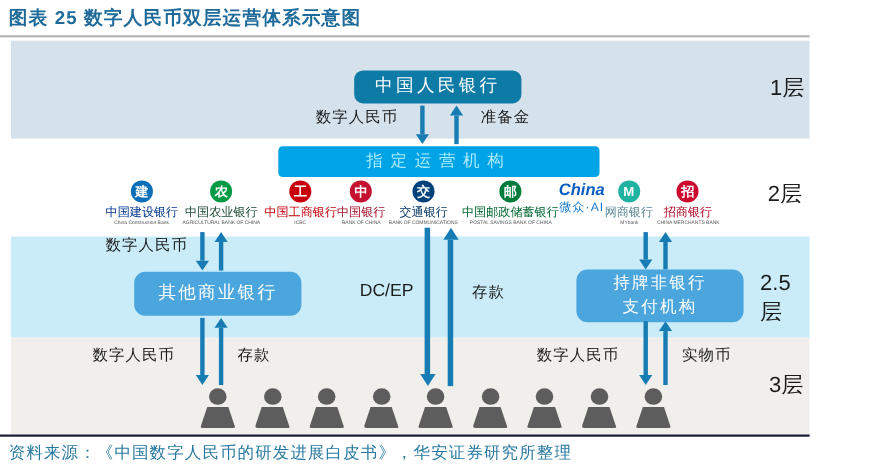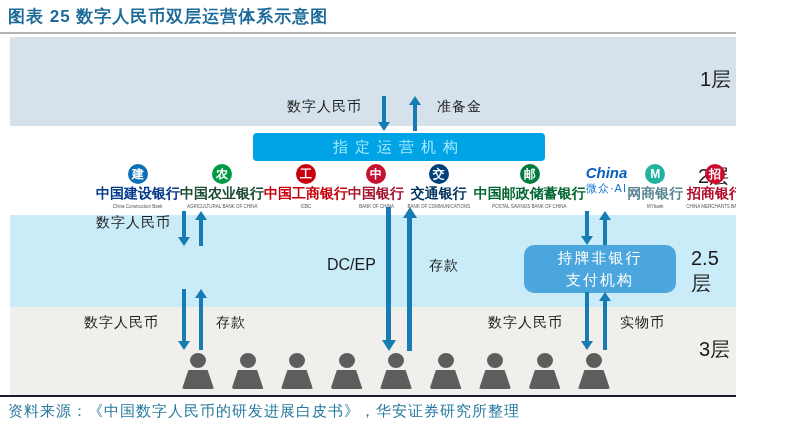--- a/index.html
+++ b/index.html
@@ -48,21 +48,21 @@
   
   .flow-label { font-size:14px; color:#1c1c1c; letter-spacing:1px; white-space:nowrap; }
   .flow-label.big { font-size:16px; letter-spacing:0; }
 
   
   #bank-row { left:96px; top:164px; width:505px; height:48px; display:flex;
               justify-content:space-between; align-items:flex-start; }
   .bank { display:flex; flex-direction:column; align-items:center; white-space:nowrap; }
   .bank-logo { width:20px; height:20px; border-radius:50%; color:#fff; font-size:12px;
                line-height:20px; text-align:center; font-weight:bold; margin-bottom:1px; }
-  .bank-name { font-size:14px; font-weight:bold; }
+  .bank-name { font-size:11px; font-weight:normal; }
   .bank-en { font-size:5px; color:#555; transform:scale(.9); }
   .webank-main { font-size:15px; font-weight:bold; font-style:italic; color:#0a5ec2; }
   .webank-sub { font-size:11px; color:#1478d2; letter-spacing:1px; }
 
   
   #people-row { left:181px; top:351px; width:430px; height:40px; display:flex;
                 justify-content:space-between; align-items:flex-end; }
   .person { width:34px; height:38px; display:flex; flex-direction:column; align-items:center; }
   .person .head { width:16px; height:15px; background:#5d5d5d; border-radius:50%; }
   .person .torso { width:32px; height:19px; background:#5d5d5d; margin-top:2px;
@@ -82,20 +82,21 @@
 
   <div class="abs band band-1"></div>
   <div class="abs band band-25"></div>
   <div class="abs band band-3"></div>
 
   <div class="abs layer-label" style="left:700px; top:66px;">1层</div>
   <div class="abs layer-label" style="left:698px; top:163px;">2层</div>
   <div class="abs layer-label" style="left:691px; top:247px;">2.5层</div>
   <div class="abs layer-label" style="left:699px; top:336px;">3层</div>
 
+  <div class="abs node pboc">中国人民银行</div>
 
   <div class="varrow down" style="left:382px; top:96px;  height:26px;"></div>
   <div class="varrow up" style="left:413px; top:105px; height:26px;"></div>
   <div class="abs flow-label" style="left:287px; top:98px;">数字人民币</div>
   <div class="abs flow-label" style="left:437px; top:98px;">准备金</div>
 
   <div class="abs node operators">指定运营机构</div>
 
   <div class="abs" id="bank-row">
       <div class="bank">
@@ -149,20 +150,21 @@
   <div class="abs flow-label" style="left:96px; top:214px;">数字人民币</div>
 
   <div class="varrow thick down" style="left:386px; top:207px; height:133px;"></div>
   <div class="varrow thick up" style="left:407px; top:218px; height:133px;"></div>
   <div class="abs flow-label big" style="left:327px; top:256px;">DC/EP</div>
   <div class="abs flow-label" style="left:429px; top:257px;">存款</div>
 
   <div class="varrow down" style="left:585px; top:211px; height:25px;"></div>
   <div class="varrow up" style="left:603px; top:220px; height:25px;"></div>
 
+  <div class="abs node tier-box other-banks">其他商业银行</div>
   <div class="abs node tier-box licensed">
     <div>持牌非银行</div>
     <div>支付机构</div>
   </div>
 
   <div class="varrow down" style="left:182px; top:289px; height:52px;"></div>
   <div class="varrow up" style="left:199px; top:298px; height:52px;"></div>
   <div class="abs flow-label" style="left:84px;  top:314px;">数字人民币</div>
   <div class="abs flow-label" style="left:216px; top:314px;">存款</div>
 

